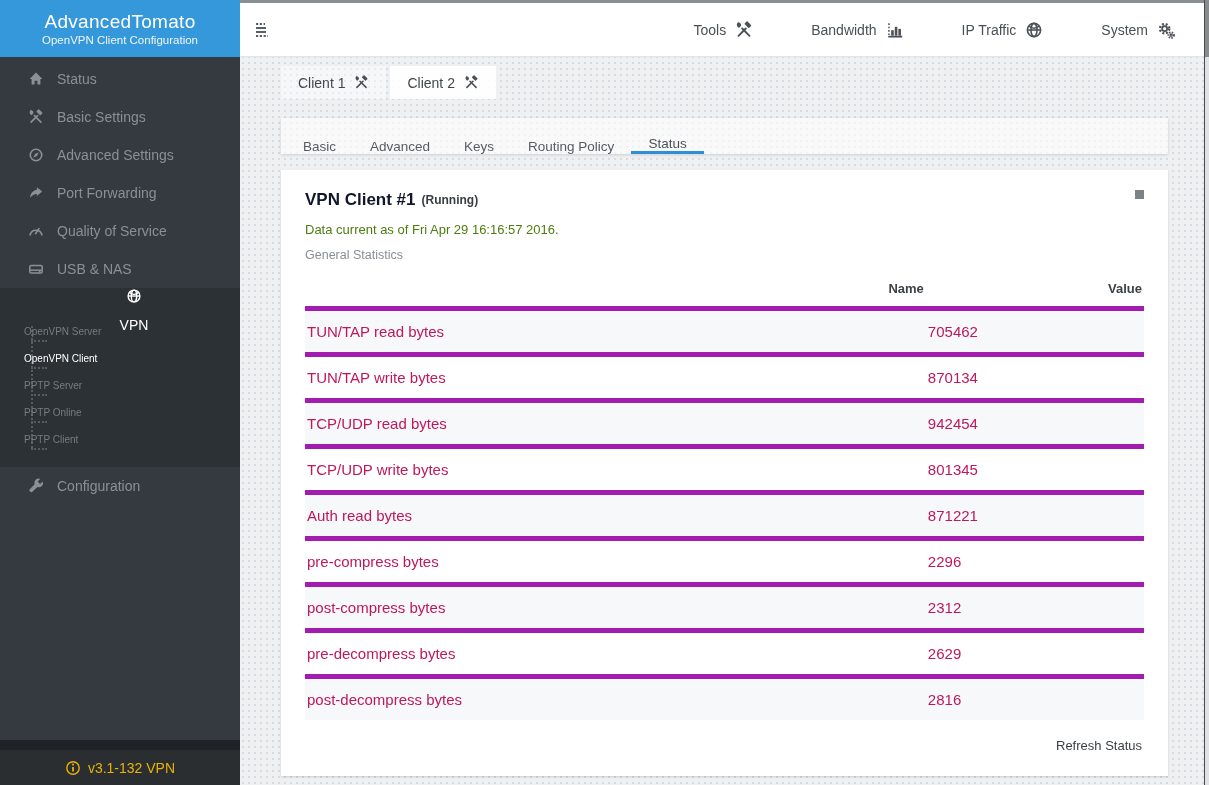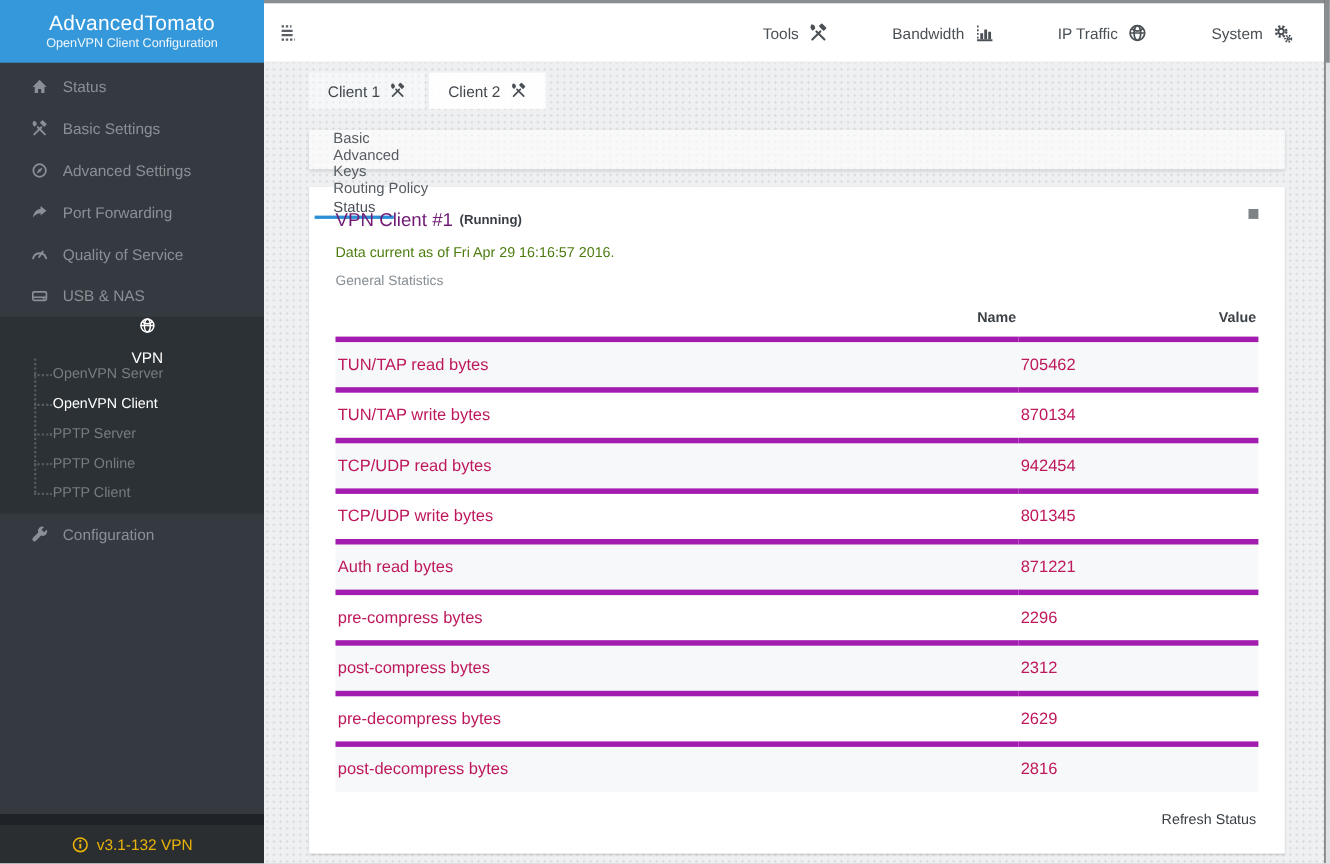--- a/index.html
+++ b/index.html
@@ -13,21 +13,21 @@
   .brand { height:57px; background:#3598db; color:#fff; display:flex; flex-direction:column; justify-content:center; align-items:center; }
   .brand-title { font-size:19px; font-weight:normal; letter-spacing:.3px; }
   .brand-sub { font-size:11.5px; color:#eef6fc; margin-top:1px; }
   .nav { padding-top:3px; }
   .nav-item { height:38px; display:flex; align-items:center; padding-left:28px; gap:13px; color:#8a9095; font-size:14px; cursor:pointer; }
   .nav-item .ic { width:16px; height:16px; flex:none; display:flex; align-items:center; justify-content:center; }
   .vpn-group { background:#2c3136; }
   .vpn-group .nav-item.parent { color:#ffffff;flex-direction:column; }
   .submenu { position:relative; padding-bottom:6px; }
   .submenu::before { content:""; position:absolute; left:31px; top:0; bottom:19px; border-left:2px dotted #565c62; }
-  .sub-item { height:27px; display:flex; align-items:center; padding-left:48px; color:#767c82; font-size:13px; position:relative; cursor:pointer; }
+  .sub-item { height:27px; display:flex; align-items:flex-start; padding-left:24px; color:#767c82; font-size:10px; position:relative; cursor:pointer; }
   .sub-item::before { content:""; position:absolute; left:31px; top:50%; width:16px; border-top:2px dotted #565c62; }
   .sub-item.active { color:#ffffff; }
   .sidebar-bottom { position:absolute; bottom:0; left:0; width:100%; }
   .footer-shadow { height:10px; background:#1f2226; }
   .sidebar-footer { height:35px; background:#2a2e31; color:#eab308; font-size:14px; display:flex; align-items:center; justify-content:center; gap:7px; }
 
   
   .main { flex:1; display:flex; flex-direction:column; position:relative;
           background-color:#eef0f2;
           background-image: radial-gradient(#d8dbdd 1px, rgba(0,0,0,0) 1px);
@@ -41,27 +41,27 @@
 
   .content { flex:1; padding:9px 41px 0 41px; }
 
   .client-tabs { display:flex; height:33px; }
   .client-tab { padding:0 17px; display:flex; align-items:center; gap:9px; font-size:14px; color:#41474d;
                 background:rgba(255,255,255,0.45); margin-right:4px; cursor:pointer; }
   .client-tab.active { background:rgba(255,255,255,0.9); }
   .client-tab .ic { width:15px; height:15px; display:flex; color:#4a5055; }
 
   .section-tabs { margin-top:19px; height:36px; background:rgba(255,255,255,0.62); box-shadow:0 1px 3px rgba(0,0,0,0.14);
-                  display:flex; align-items:flex-start; padding:0 5px;flex-direction:column; }
+                  display:flex; align-items:flex-end; padding:0 5px; }
   .section-tab { padding:0 17px; display:flex; align-items:center; font-size:13.5px; color:#565c62; cursor:pointer; }
   .section-tab.active { border-bottom:3px solid #2d8fd5; padding-top:3px; color:#4b5157; }
 
   .card { margin-top:16px; background:#ffffff; box-shadow:0 1px 2px rgba(0,0,0,0.15); padding:20px 24px 12px; }
   .card-head { display:flex; align-items:flex-start; }
-  .card-title { font-size:17px; font-weight:normal; color:#701a75; }
+  .card-title { font-size:17px; font-weight:bold; color:#0f172a; }
   .card-status { font-size:12px; font-weight:bold; color:#393e44; margin-left:6px; padding-top:3px; }
   .widget-box { margin-left:auto; width:9px; height:9px; background:#7d8286; cursor:pointer; }
   .card-sub { margin-top:12px; font-size:13px; color:#4d7c0f; }
   .card-caption { margin-top:11px; font-size:12.5px; color:#888e93; }
 
   table.stats { width:100%; border-collapse:collapse; margin-top:9px; }
   table.stats th { text-align:right; font-size:13px; color:#3c4247; font-weight:bold; padding:10px 2px; border-bottom:1px solid #e7eaec; }
   table.stats th.col-name { width:74%; }
   table.stats td { font-size:15px; color:#be185d; padding:12px 2px; border-top:5px solid #a21caf; }
   table.stats tbody tr:nth-child(odd) { background:#f6f8f9; }

